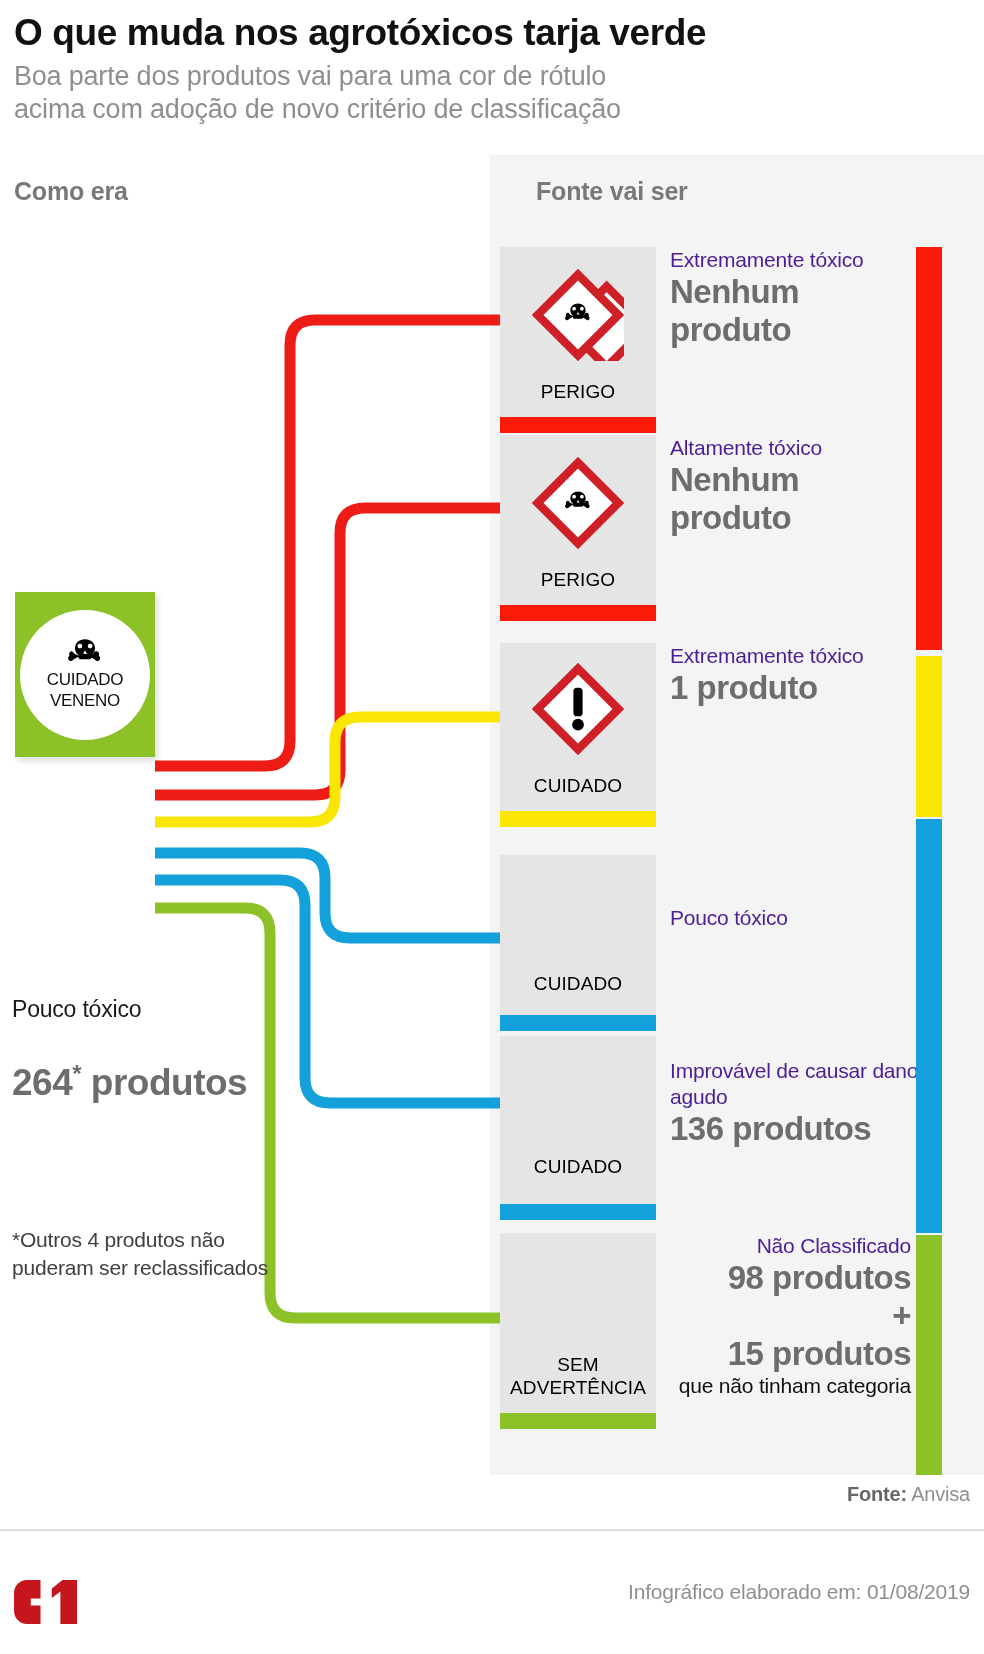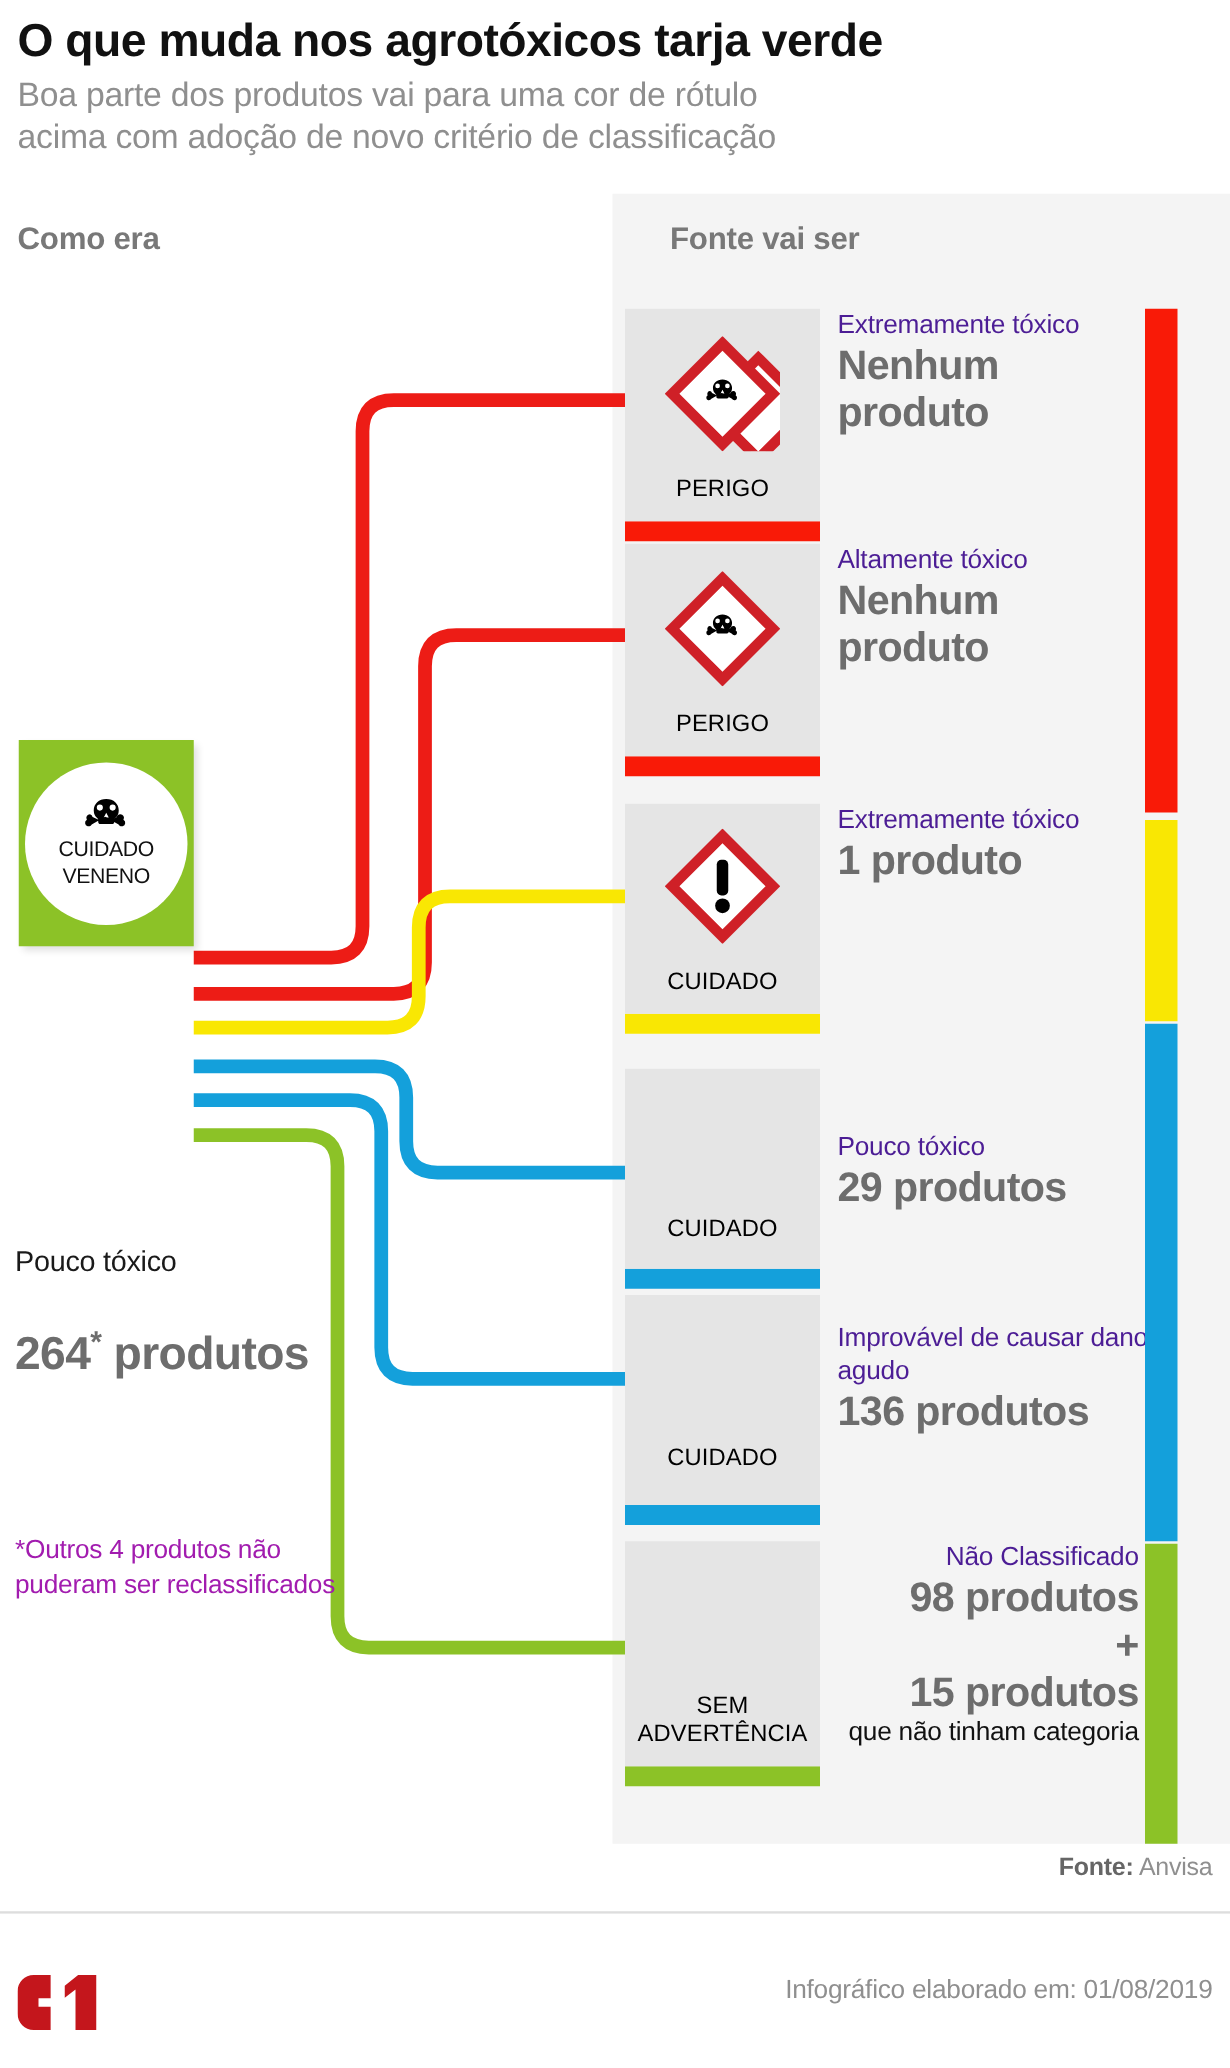--- a/index.html
+++ b/index.html
@@ -124,21 +124,21 @@
   #old-label-big sup {
     font-size: 24px;
     vertical-align: super;
     line-height: 0;
   }
   #footnote {
     position: absolute;
     left: 12px;
     top: 1226px;
     font-size: 21px;
-    color: #a21caf;
+    color: #404040;
     line-height: 28px;
     letter-spacing: -0.2px;
     width: 360px;
   }
 
   
   #connectors {
     position: absolute;
     left: 0; top: 0;
     width: 984px; height: 1654px;
@@ -393,21 +393,20 @@
 
 <div class="row" style="left:500px; top:855px; width:410px;">
   <div>
     <div class="pictogram" style="height:160px;">
       <span class="signal-word" style="margin-bottom:20px;">CUIDADO</span>
     </div>
     <div class="colorbar" style="background:#14a0db;"></div>
   </div>
   <div class="texts" style="margin-top:50px;">
     <div class="cat-name">Pouco tóxico</div>
-    <div class="cat-count">29 produtos</div>
   </div>
 </div>
 
 <div class="row" style="left:500px; top:1036px; width:410px;">
   <div>
     <div class="pictogram" style="height:168px;">
       <span class="signal-word" style="margin-bottom:26px;">CUIDADO</span>
     </div>
     <div class="colorbar" style="background:#14a0db;"></div>
   </div>

